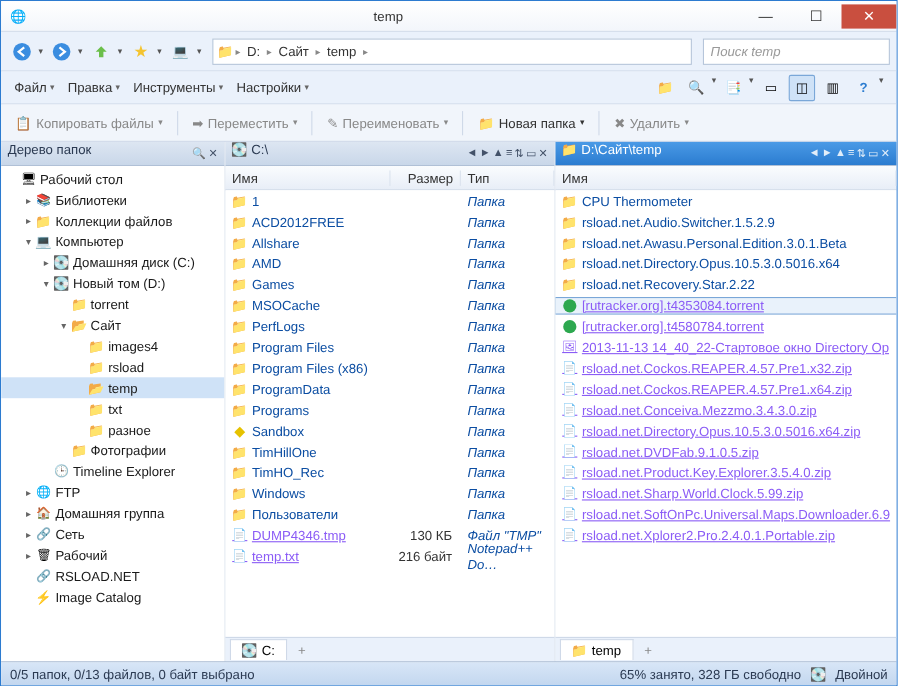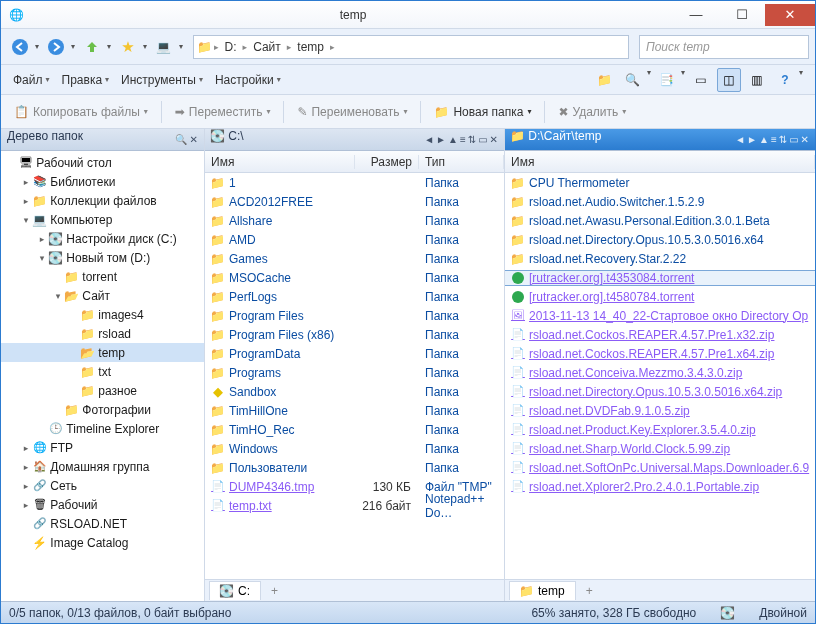--- a/index.html
+++ b/index.html
@@ -55,29 +55,29 @@
 .ind4 { padding-left:50px; } .ind5 { padding-left:66px; }
 
 .colhdr { height:22px; background:linear-gradient(#fafcfe,#e8eef7); border-bottom:1px solid #cfd9e8; display:flex; align-items:center; }
 .col { padding:0 6px; border-right:1px solid #dbe3ee; color:#333; }
 .filelist { flex:1; overflow:auto; background:#fff; }
 .row { display:flex; align-items:center; height:19px; }
 .row .name { color:#0b4da2; display:flex; align-items:center; gap:4px; overflow:hidden; text-overflow:ellipsis; white-space:nowrap; }
 .row .name.black { color:#8b5cf6;text-decoration:underline; }
 .row.selected .name { outline:1px solid #7aa7d8; background:#e9f2fb; }
 .row .size { text-align:right; padding-right:8px; color:#333; }
-.row .type { color:#0b4da2; }
+.row .type { color:#0b4da2;font-style:italic; }
 
 .tabs { height:22px; background:#eaf1fb; border-top:1px solid #cfd9e8; display:flex; align-items:center; padding:0 4px; gap:4px; }
 .tab { background:#fff; border:1px solid #cfd9e8; border-bottom:none; padding:2px 10px; display:flex; align-items:center; gap:4px; }
 .addtab { color:#888; padding:0 6px; }
 
 .statusbar { height:22px; background:linear-gradient(#d8e6f7,#c3d7ef); display:flex; align-items:center; padding:0 8px; color:#2b3a52; border-top:1px solid #b0c0d6; }
 .statusbar .left { flex:1; }
-.statusbar .right { display:flex; align-items:center; gap:24px;margin-left:32px; }
+.statusbar .right { display:flex; align-items:center; gap:8px;margin-left:32px; }
 
 .ico { width:14px; height:14px; display:inline-flex; align-items:center; justify-content:center; font-size:11px; }
 .folder-ico::before { content:"📁"; font-size:12px; }
 .folder-open-ico::before { content:"📂"; font-size:12px; }
 .drive-ico::before { content:"💽"; font-size:12px; }
 .pc-ico::before { content:"💻"; font-size:12px; }
 .desktop-ico::before { content:"🖥"; font-size:11px; }
 .lib-ico::before { content:"📚"; font-size:11px; }
 .ftp-ico::before { content:"🌐"; font-size:11px; }
 .net-ico::before { content:"🔗"; font-size:11px; }
@@ -199,21 +199,21 @@
       <div class="panelhdr-icons">
           <span>🔍</span>
           <span>✕</span>
         </div>
     </div>
     <div class="tree" id="tree">
         <div class="tree-item ind1"><span class="exp"></span><span class="ico desktop-ico"></span>&nbsp;<span class="lbl">Рабочий стол</span></div>
         <div class="tree-item ind2"><span class="exp">▸</span><span class="ico lib-ico"></span>&nbsp;<span class="lbl">Библиотеки</span></div>
         <div class="tree-item ind2"><span class="exp">▸</span><span class="ico folder-ico"></span>&nbsp;<span class="lbl">Коллекции файлов</span></div>
         <div class="tree-item ind2"><span class="exp">▾</span><span class="ico pc-ico"></span>&nbsp;<span class="lbl">Компьютер</span></div>
-        <div class="tree-item ind3"><span class="exp">▸</span><span class="ico drive-ico"></span>&nbsp;<span class="lbl">Настройки диск (C:)</span></div>
+        <div class="tree-item ind3"><span class="exp">▸</span><span class="ico drive-ico"></span>&nbsp;<span class="lbl">Домашняя диск (C:)</span></div>
         <div class="tree-item ind3"><span class="exp">▾</span><span class="ico drive-ico"></span>&nbsp;<span class="lbl">Новый том (D:)</span></div>
         <div class="tree-item ind4"><span class="exp"></span><span class="ico folder-ico"></span>&nbsp;<span class="lbl">torrent</span></div>
         <div class="tree-item ind4"><span class="exp">▾</span><span class="ico folder-open-ico"></span>&nbsp;<span class="lbl">Сайт</span></div>
         <div class="tree-item ind5"><span class="exp"></span><span class="ico folder-ico"></span>&nbsp;<span class="lbl">images4</span></div>
         <div class="tree-item ind5"><span class="exp"></span><span class="ico folder-ico"></span>&nbsp;<span class="lbl">rsload</span></div>
         <div class="tree-item ind5 selected"><span class="exp"></span><span class="ico folder-open-ico"></span>&nbsp;<span class="lbl">temp</span></div>
         <div class="tree-item ind5"><span class="exp"></span><span class="ico folder-ico"></span>&nbsp;<span class="lbl">txt</span></div>
         <div class="tree-item ind5"><span class="exp"></span><span class="ico folder-ico"></span>&nbsp;<span class="lbl">разное</span></div>
         <div class="tree-item ind4"><span class="exp"></span><span class="ico folder-ico"></span>&nbsp;<span class="lbl">Фотографии</span></div>
         <div class="tree-item ind3"><span class="exp"></span><span class="ico clock-ico"></span>&nbsp;<span class="lbl">Timeline Explorer</span></div>

